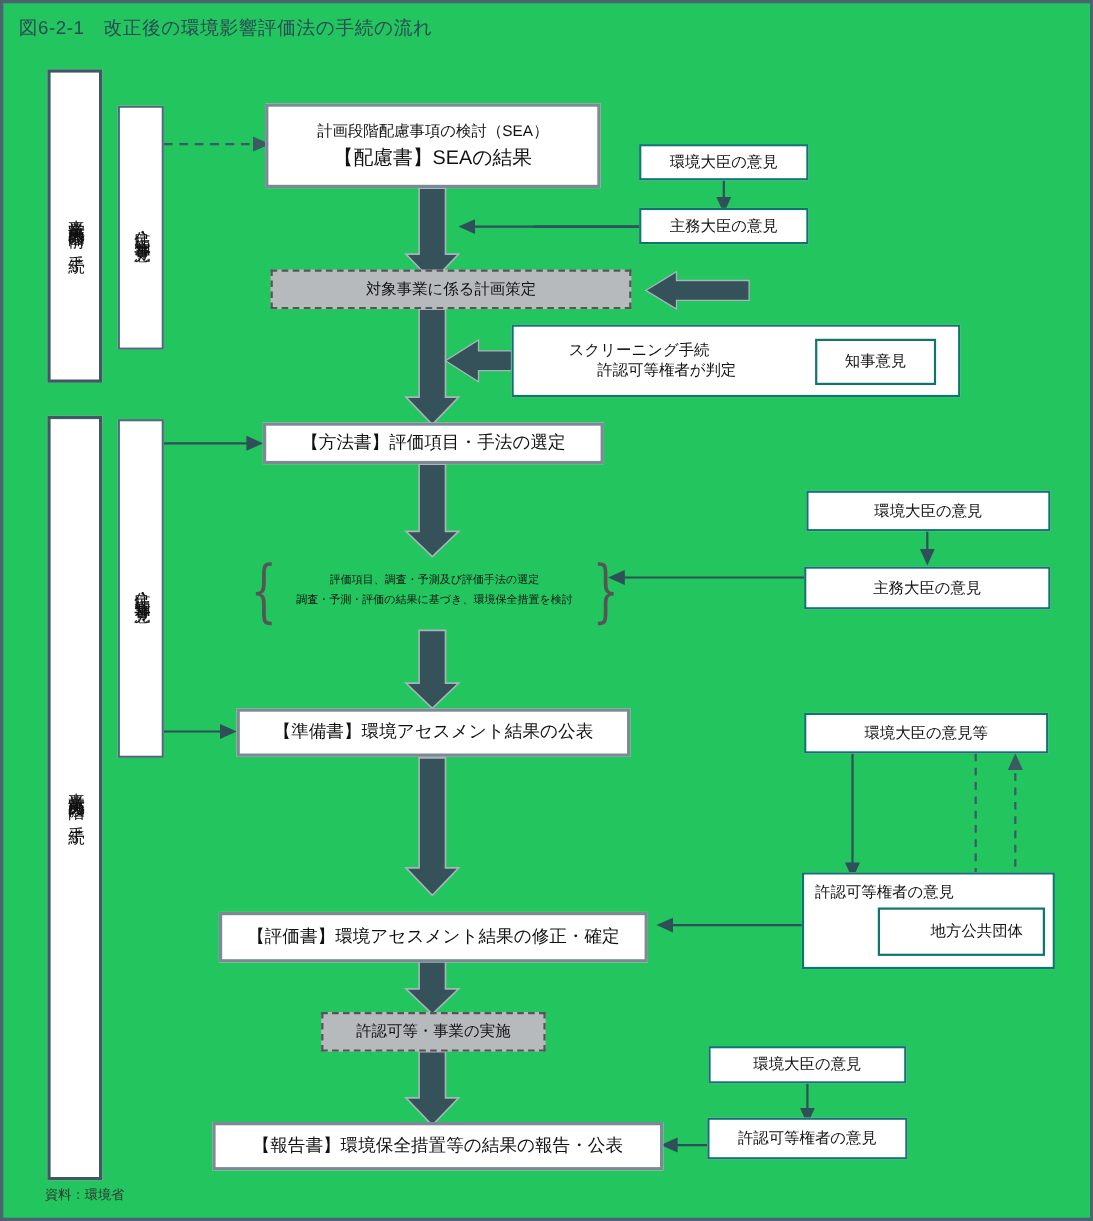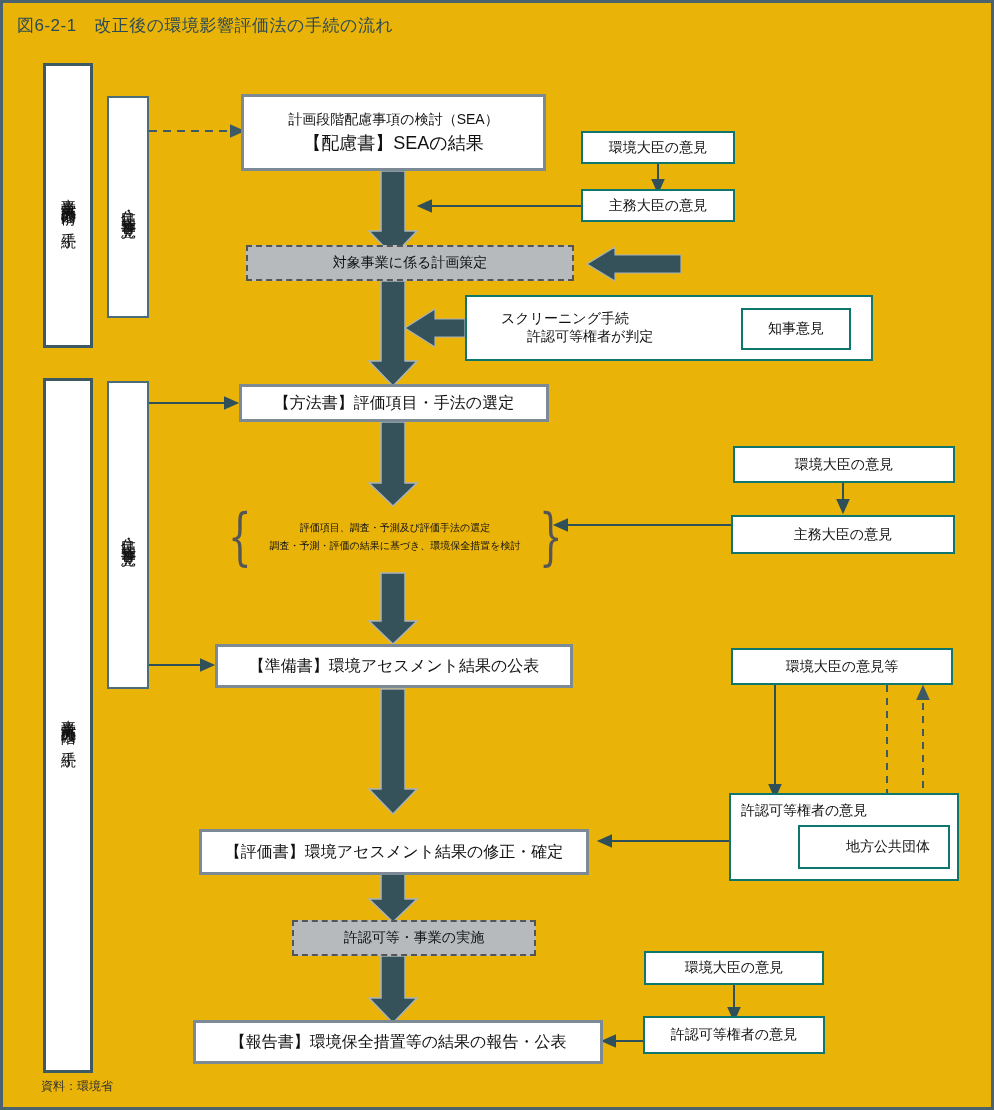--- a/index.html
+++ b/index.html
@@ -7,21 +7,21 @@
     padding: 0;
     background: #ffffff;
   }
   body {
     font-family: "Liberation Sans", "DejaVu Sans", sans-serif;
   }
   #figure-root {
     position: relative;
     width: 994px;
     height: 1110px;
-    background: #eab308;
+    background: #22c55e;
     border-left: 3px solid #4a636e;
     border-right: 3px solid #4a636e;
     border-top: 3px solid #4a636e;
     border-bottom: 3px solid #4a636e;
     box-sizing: border-box;
     overflow: hidden;
   }
 
   
   #fig-title {
@@ -258,30 +258,30 @@
     <span class="brk">{</span>
     <span class="btext">評価項目、調査・予測及び評価手法の選定
 調査・予測・評価の結果に基づき、環境保全措置を検討</span>
     <span class="brk">}</span>
   </div>
 
   <div class="abox stage-box" style="left:212px; top:641px; width:358px; height:44px;text-align:center;">【準備書】環境アセスメント結果の公表</div>
 
   <div class="abox stage-box" style="left:196px; top:826px; width:390px; height:46px;">【評価書】環境アセスメント結果の修正・確定</div>
 
-  <div class="abox gray-box" style="left:274px; top:917px; width:244px; height:36px;">許認可等・事業の実施</div>
+  <div class="abox gray-box" style="left:274px; top:917px; width:204px; height:36px;">許認可等・事業の実施</div>
 
   <div class="abox stage-box" style="left:190px; top:1017px; width:410px; height:44px;">【報告書】環境保全措置等の結果の報告・公表</div>
 
   <div class="abox side-box" style="left:578px; top:128px; width:154px; height:33px;">環境大臣の意見</div>
 
   <div class="abox side-box" style="left:578px; top:186px; width:154px; height:33px;">主務大臣の意見</div>
 
 
-  <div class="abox side-box" style="left:462px; top:292px; width:408px; height:66px; flex-direction:column; align-items:flex-start; justify-content:center; padding-left:12px;">
+  <div class="abox side-box" style="left:462px; top:292px; width:408px; height:66px; flex-direction:column; align-items:flex-start; justify-content:center; padding-left:28px;">
     <div style="padding-left:22px;">スクリーニング手続</div>
     <div style="padding-left:48px;">許認可等権者が判定</div>
   </div>
 
   <div class="abox side-box" style="left:738px; top:305px; width:110px; height:42px;">知事意見</div>
 
   <div class="abox side-box" style="left:730px; top:443px; width:222px; height:37px;">環境大臣の意見</div>
 
   <div class="abox side-box" style="left:728px; top:512px; width:224px; height:39px;">主務大臣の意見</div>
 

